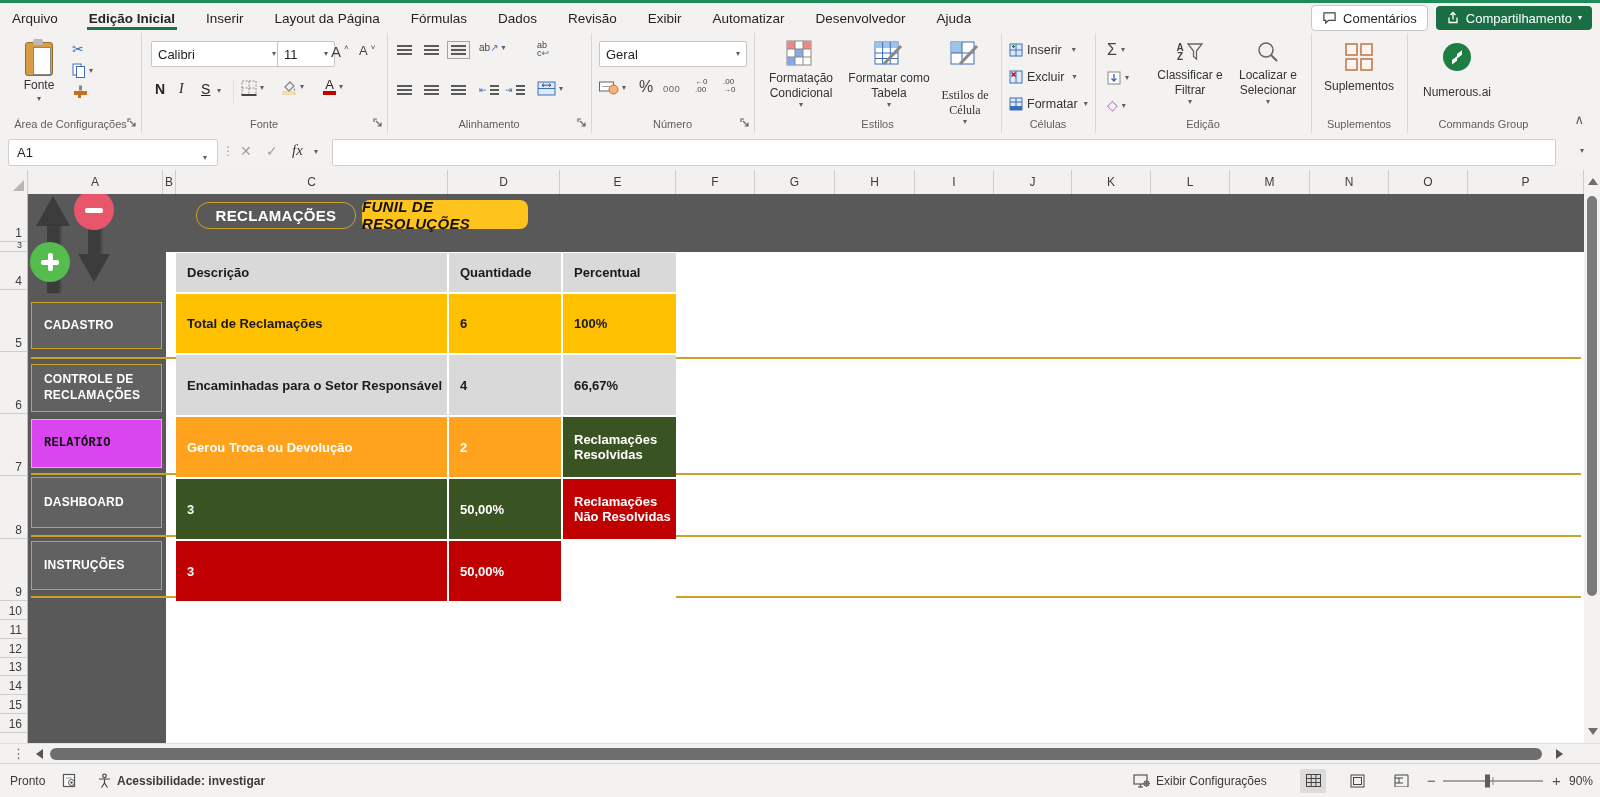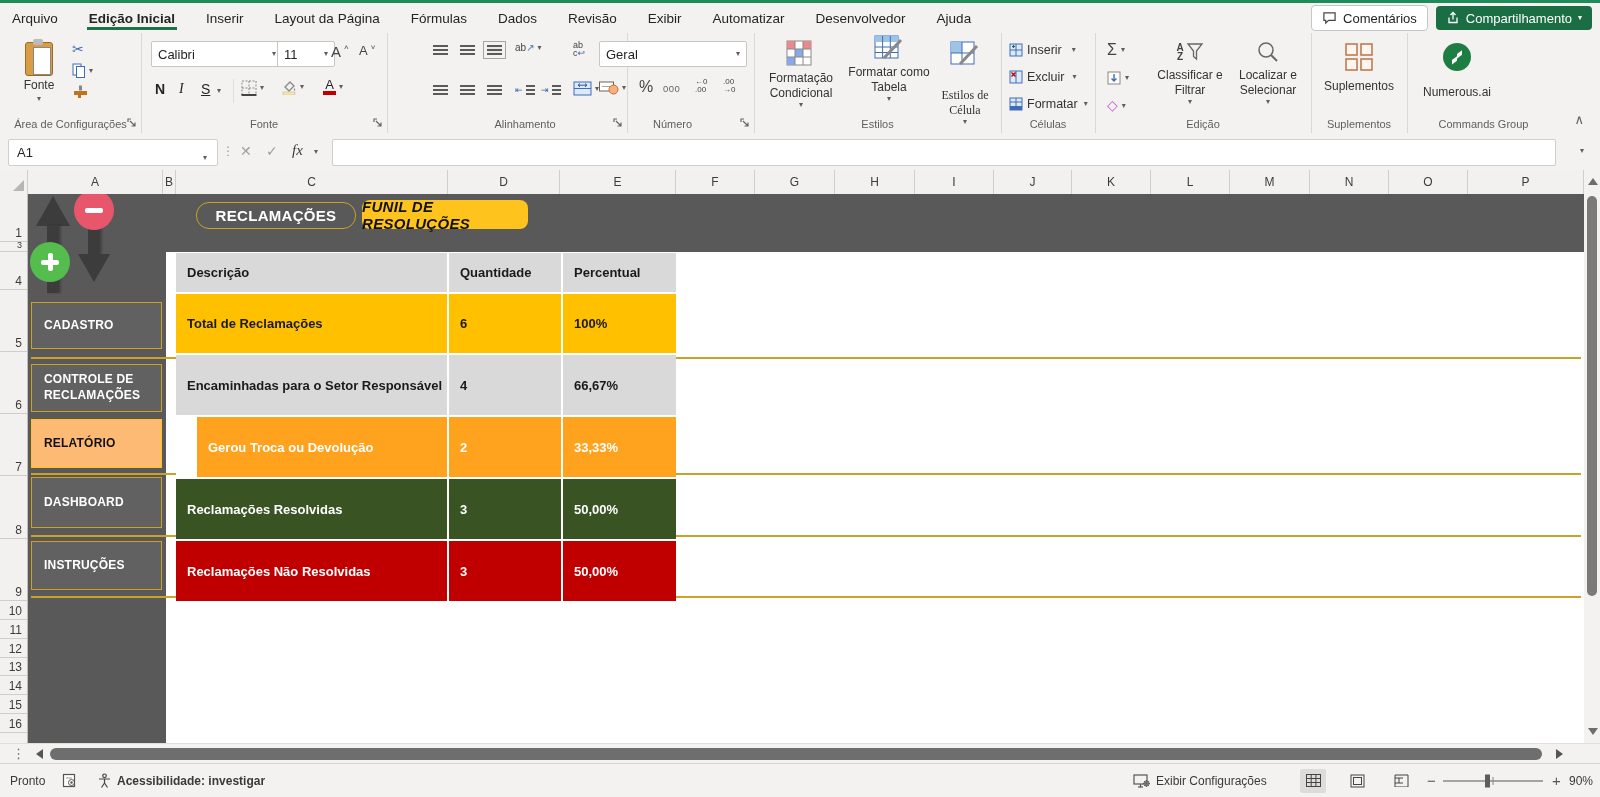--- a/index.html
+++ b/index.html
@@ -37,21 +37,21 @@
   #corner{width:28px;position:relative;}
   #corner .tri{position:absolute;right:3px;bottom:3px;width:0;height:0;border-left:11px solid transparent;border-bottom:11px solid #B8B6B4;}
   #rowheaders{position:absolute;left:0;top:194px;width:28px;height:549px;background:#F2F1F0;border-right:1px solid #BFBDBB;box-sizing:border-box;overflow:hidden;}
   .rowcell{box-sizing:border-box;border-bottom:1px solid #D0CECC;display:flex;align-items:flex-end;justify-content:flex-end;padding:0 5px 1px 0;font-size:12px;color:#3D3C3B;overflow:hidden;}
   
   #gridbody{position:absolute;left:28px;top:194px;width:1556px;height:549px;background:#fff;overflow:hidden;}
   #topband{position:absolute;left:0;top:0;width:1556px;height:58px;background:#595959;}
   #sidepanel{position:absolute;left:0;top:0;width:138px;height:549px;background:#595959;}
   .hairline{position:absolute;left:3px;right:3px;height:2px;background:#C9A227;}
   .navbtn{position:absolute;left:3px;width:131px;box-sizing:border-box;border:1px solid #C9A227;background:#616161;color:#fff;font-weight:bold;font-size:12px;display:flex;align-items:center;padding-left:12px;line-height:1.3;letter-spacing:.2px;cursor:default;}
-  .navbtn.active{background:#fdba74;color:#111;border-color:#FFC31E;}
+  .navbtn.active{background:#d946ef;color:#111;border-color:#FFC31E;font-family:Liberation Mono, monospace;}
   .ptab{position:absolute;box-sizing:border-box;font-weight:bold;font-size:15px;display:flex;align-items:center;justify-content:center;letter-spacing:.3px;cursor:default;}
   .ptab.outline{border:1.5px solid #C9A227;border-radius:13px;color:#fff;background:transparent;}
   .ptab.filled{background:#FFC31E;border-radius:8px;color:#111;font-style:italic;}
   
   .shaft{position:absolute;background:#3C3C3C;box-shadow:2px 0 2px rgba(0,0,0,.25);}
   .tri-up{position:absolute;width:0;height:0;border-left:17px solid transparent;border-right:17px solid transparent;border-bottom:30px solid #3C3C3C;}
   .tri-down{position:absolute;width:0;height:0;border-left:16px solid transparent;border-right:16px solid transparent;border-top:28px solid #3C3C3C;}
   .circ{position:absolute;width:40px;height:40px;border-radius:50%;display:flex;align-items:center;justify-content:center;}
   .circ .bar{background:#fff;border-radius:2px;}
   
@@ -197,21 +197,21 @@
         <span class="chev">▾</span>
       </div>
       <div class="glabel">Fonte</div>
       <span class="launcher">
           <svg width="12" height="12" viewBox="0 0 12 12">
             <path d="M2,5 V2 H5 M4,4 L9,9 M9,5.5 V9 H5.5" fill="none" stroke="#666" stroke-width="1.2"></path>
           </svg>
         </span>
     </div>
 
-    <div class="rgroup" style="left:387px;width:204px;margin-left:36px;">
+    <div class="rgroup" style="left:387px;width:204px;">
       <div class="sbtn" style="left:10px;top:12px;">
           <span class="bars"></span>
         </div>
       <div class="sbtn" style="left:37px;top:12px;">
           <span class="bars"></span>
         </div>
       <div class="sbtn" style="left:64px;top:12px;">
           <span class="bars barsel"></span>
         </div>
       <div class="sbtn" style="left:92px;top:9px;">
@@ -296,21 +296,21 @@
               <rect x="1" y="17" width="8" height="8" fill="#8AA7E8"></rect>
               <line x1="9" y1="1" x2="9" y2="25" stroke="#8A8886"></line>
               <line x1="17" y1="1" x2="17" y2="25" stroke="#8A8886"></line>
               <line x1="1" y1="9" x2="25" y2="9" stroke="#8A8886"></line>
               <line x1="1" y1="17" x2="25" y2="17" stroke="#8A8886"></line>
             </svg>
           </span>
         <span style="margin-top:3px;">Formatação Condicional</span>
         <span class="chev">▾</span>
       </div>
-      <div class="bigbtn" style="left:92px;top:1px;width:86px;">
+      <div class="bigbtn" style="left:92px;top:7px;width:86px;">
         <span>
             <svg width="30" height="28" viewBox="0 0 30 28">
               <rect x="1" y="2" width="23" height="22" fill="#fff" stroke="#3E6DB5"></rect>
               <rect x="1" y="2" width="23" height="6" fill="#9DC3E6"></rect>
               <line x1="8.6" y1="2" x2="8.6" y2="24" stroke="#3E6DB5"></line>
               <line x1="16.3" y1="2" x2="16.3" y2="24" stroke="#3E6DB5"></line>
               <line x1="1" y1="13" x2="24" y2="13" stroke="#3E6DB5"></line>
               <line x1="1" y1="18.5" x2="24" y2="18.5" stroke="#3E6DB5"></line>
               <line x1="10" y1="24" x2="27" y2="6" stroke="#8A8886" stroke-width="3"></line>
             </svg>
@@ -544,23 +544,22 @@
     <div id="report-table">
         <div class="cell th">Descrição</div>
         <div class="cell th">Quantidade</div>
         <div class="cell th">Percentual</div>
         <div class="cell" style="background: rgb(255, 192, 0); color: rgb(26, 26, 26);">Total de Reclamações</div>
         <div class="cell" style="background: rgb(255, 192, 0); color: rgb(26, 26, 26);">6</div>
         <div class="cell" style="background: rgb(255, 192, 0); color: rgb(26, 26, 26);">100%</div>
         <div class="cell" style="background: rgb(217, 217, 217); color: rgb(26, 26, 26);">Encaminhadas para o Setor Responsável</div>
         <div class="cell" style="background: rgb(217, 217, 217); color: rgb(26, 26, 26);">4</div>
         <div class="cell" style="background: rgb(217, 217, 217); color: rgb(26, 26, 26);">66,67%</div>
-        <div class="cell" style="background: rgb(255, 162, 29); color: rgb(255, 255, 255); margin-left: 21px;">Gerou Troca ou Devolução</div>
+        <div class="cell" style="background: rgb(255, 162, 29); color: rgb(255, 255, 255);">Gerou Troca ou Devolução</div>
         <div class="cell" style="background: rgb(255, 162, 29); color: rgb(255, 255, 255);">2</div>
-        <div class="cell" style="background: rgb(255, 162, 29); color: rgb(255, 255, 255);">33,33%</div>
         <div class="cell" style="background: rgb(58, 83, 35); color: rgb(255, 255, 255);">Reclamações Resolvidas</div>
         <div class="cell" style="background: rgb(58, 83, 35); color: rgb(255, 255, 255);">3</div>
         <div class="cell" style="background: rgb(58, 83, 35); color: rgb(255, 255, 255);">50,00%</div>
         <div class="cell" style="background: rgb(192, 0, 0); color: rgb(255, 255, 255);">Reclamações Não Resolvidas</div>
         <div class="cell" style="background: rgb(192, 0, 0); color: rgb(255, 255, 255);">3</div>
         <div class="cell" style="background: rgb(192, 0, 0); color: rgb(255, 255, 255);">50,00%</div>
       </div>
   </div>
 
   <div id="vscroll">

